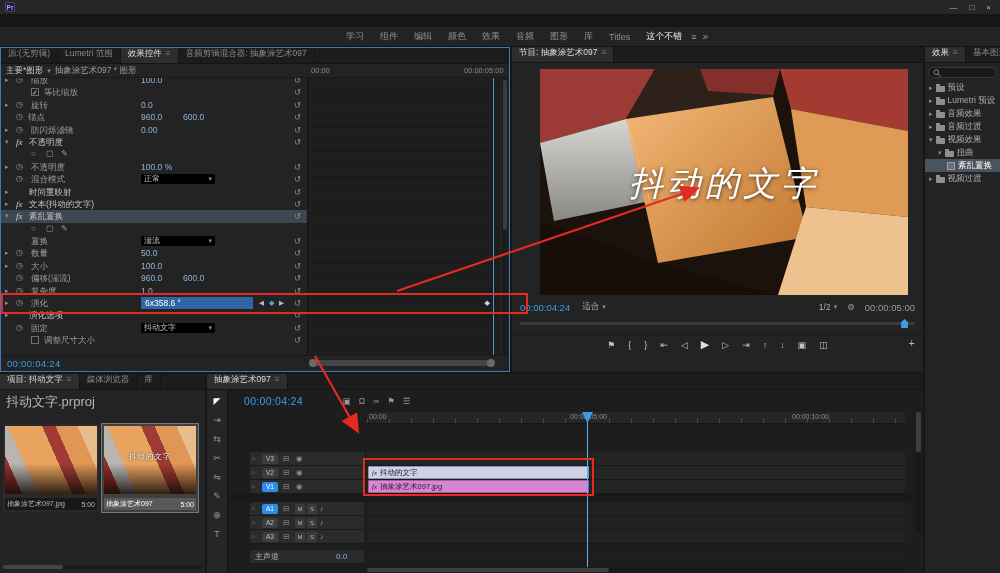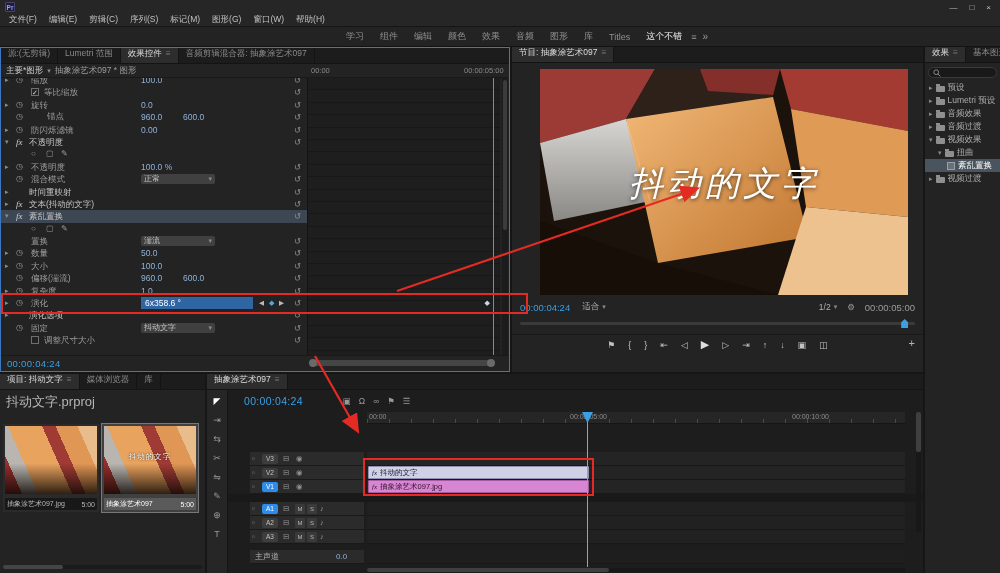--- a/index.html
+++ b/index.html
@@ -38,21 +38,21 @@
 .ec-row:first-child{margin-top:-4px;}
 .ec-row.hl{background:#3d4754;}
 .ec-row>span{position:absolute;top:0;line-height:12.4px;white-space:nowrap;}
 .tw{color:#8a8a8a;font-size:7px;}
 .sw{color:#9a9a9a;font-size:8px;}
 .fxb{font-style:italic;font-family:"Liberation Serif",serif;color:#d0d0d0;font-size:9px;}
 .lbl{color:#9c9c9c;font-size:8.5px;}
 .lbl.sec{color:#c2c2c2;}
 .val{color:#8fb3d8;font-size:8.5px;}
 .val.sel{background:#2f65a3;color:#fff;padding:0 4px;min-width:112px;}
-.ec-row>.dd{top:1px;width:74px;height:10px;background:#404040;border-radius:2px;display:flex;align-items:center;justify-content:space-between;padding:0 3px;}
+.ec-row>.dd{top:1px;width:74px;height:10px;background:#000000;border-radius:2px;display:flex;align-items:center;justify-content:space-between;padding:0 3px;}
 .dd span{position:static;line-height:10px;}
 .dd-val{color:#c6c6c6;font-size:8px;}
 .dd-ar{color:#8a8a8a;font-size:7px;}
 .ec-row>.cb{top:2px;width:8px;height:8px;border:1px solid #6f6f6f;background:#222;color:#d8d8d8;font-size:7px;line-height:8px;text-align:center;}
 .mask-btn{color:#9a9a9a;font-size:8px;}
 .kf-prev,.kf-next{color:#b9b9b9;font-size:6.5px;}
 .kf-add{color:#49a8e8;font-size:7px;}
 .reset{color:#8e8e8e;font-size:8.5px;}
 #ec-vscroll{position:absolute;right:1px;top:30px;width:6px;height:277px;background:#1c1c1c;}
 #ec-vscroll div{margin:2px 1px;height:150px;background:#3c3c3c;border-radius:2px;}
@@ -152,30 +152,20 @@
 
   <div id="titlebar">
     <span class="pr-badge">Pr</span>
     <div id="win-controls">
       <span>—</span>
       <span>□</span>
       <span>×</span>
     </div>
   </div>
 
-  <div id="menubar">
-      <span class="menu-item">文件(F)</span>
-      <span class="menu-item">编辑(E)</span>
-      <span class="menu-item">剪辑(C)</span>
-      <span class="menu-item">序列(S)</span>
-      <span class="menu-item">标记(M)</span>
-      <span class="menu-item">图形(G)</span>
-      <span class="menu-item">窗口(W)</span>
-      <span class="menu-item">帮助(H)</span>
-    </div>
 
   <div id="wsbar">
     <div id="wsbar-items">
         <span class="ws-item">学习</span>
         <span class="ws-item">组件</span>
         <span class="ws-item">编辑</span>
         <span class="ws-item">颜色</span>
         <span class="ws-item">效果</span>
         <span class="ws-item">音频</span>
         <span class="ws-item">图形</span>
@@ -228,21 +218,21 @@
         </div>
         <div class="ec-row">
           <span class="tw" style="left: 4px;">▸</span>
           <span class="sw" style="left: 15px;">◷</span>
           <span class="lbl" style="left: 30px;">旋转</span>
           <span class="val" style="left: 140px;">0.0</span>
           <span class="reset" style="left: 293px;">↺</span>
         </div>
         <div class="ec-row">
           <span class="sw" style="left: 15px;">◷</span>
-          <span class="lbl" style="left: 46px; font-family: Liberation Mono, monospace;">锚点</span>
+          <span class="lbl" style="left: 27px;">锚点</span>
           <span class="val" style="left: 140px;">960.0</span>
           <span class="val" style="left: 182px;">600.0</span>
           <span class="reset" style="left: 293px;">↺</span>
         </div>
         <div class="ec-row">
           <span class="tw" style="left: 4px;">▸</span>
           <span class="sw" style="left: 15px;">◷</span>
           <span class="lbl" style="left: 30px;">防闪烁滤镜</span>
           <span class="val" style="left: 140px;">0.00</span>
           <span class="reset" style="left: 293px;">↺</span>

